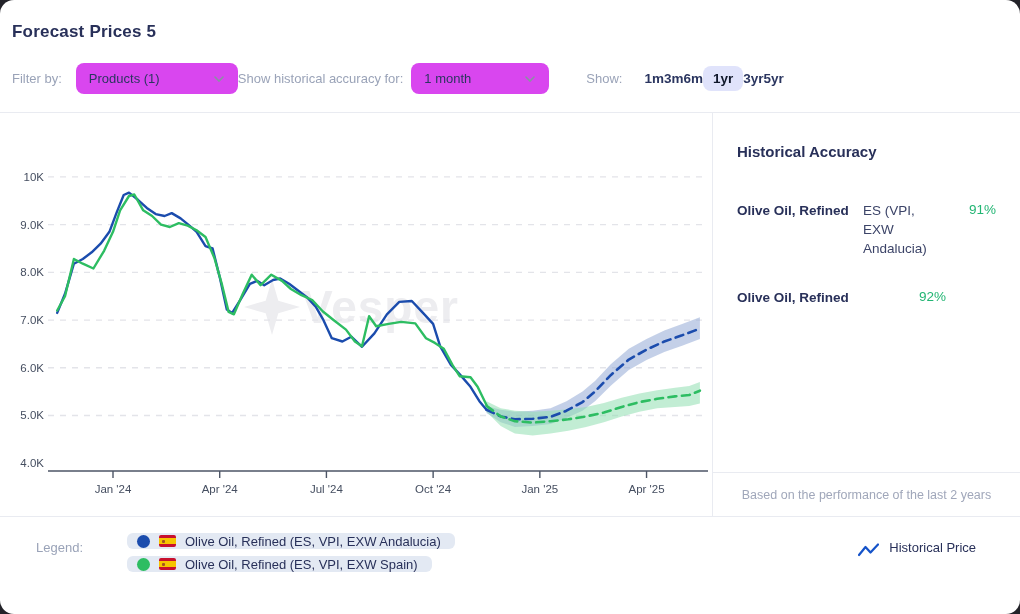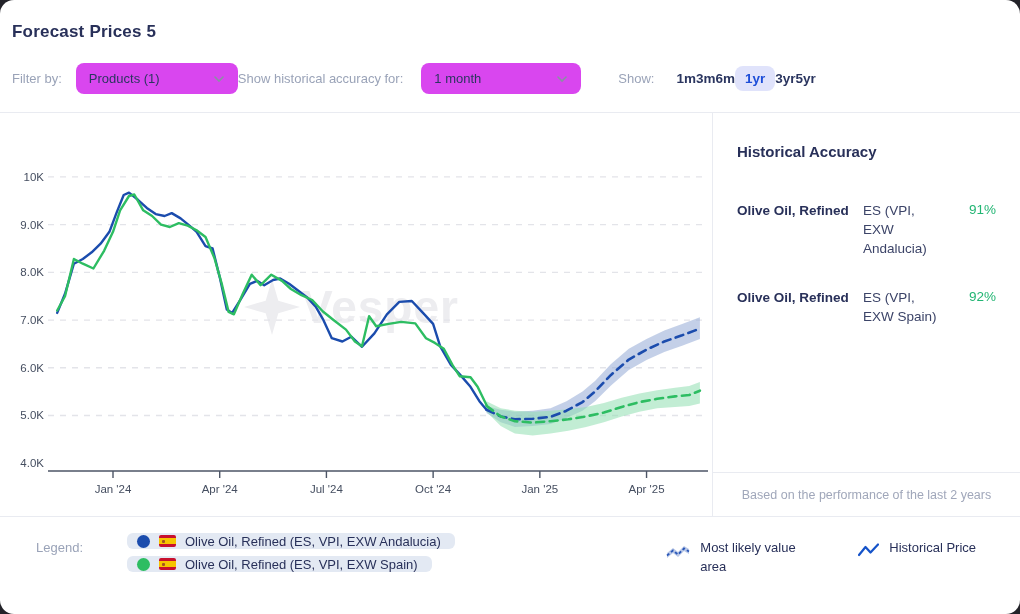--- a/index.html
+++ b/index.html
@@ -6,26 +6,26 @@
   html,body { width:1020px; height:614px; background:#232329; font-family:"Liberation Sans", sans-serif; overflow:hidden; }
   .card { position:absolute; inset:0; background:#ffffff; border-radius:14px; overflow:hidden; }
 
   
   .header { padding:22px 24px 0 12px; height:113px; border-bottom:1px solid #e9ebf1; }
   .title { font-size:17px; font-weight:bold; color:#283059; letter-spacing:.2px; }
   .filter-row { display:flex; align-items:center; margin-top:20px; height:32px; }
   .gray-label { font-size:13px; color:#9aa3b8; }
   .dropdown { height:31px; background:#d946ef; border-radius:8px; display:flex; align-items:center; justify-content:space-between; padding:0 13px; font-size:13px; color:#2b3660; cursor:pointer; }
   .dd-products { width:162px; margin-left:14px; }
-  .dd-accuracy { width:160px; margin-left:18px; }
+  .dd-accuracy { width:138px; margin-left:8px; }
   .lbl-accuracy { }
   .lbl-show { margin-left:37px; }
   .ranges { display:flex; align-items:flex-end; margin-left:22px; }
   .range { font-size:13.5px; font-weight:bold; color:#2b3660; cursor:pointer; padding:5px 0; }
-  .range.active { background:#e0e3fb; color:#1d4ed8; padding:5px 10px; border-radius:8px; }
+  .range.active { background:#e0e3fb; color:#0f172a; padding:5px 10px; border-radius:8px; }
   .chev { display:inline-block; }
 
   
   .main { display:flex; height:403px; }
   .chart-panel { position:relative; width:713px; border-right:1px solid #e9ebf1; }
   .watermark { position:absolute; left:244px; top:166px; display:flex; align-items:center; gap:2px; color:#ededf0; pointer-events:none; }
   .watermark .wm-text { font-size:46px; font-weight:bold; letter-spacing:1px; }
   .chart-svg { position:absolute; inset:0; }
 
   
@@ -136,21 +136,20 @@
 
     <div class="acc-panel">
       <div class="acc-title">Historical Accuracy</div>
       <div class="acc-row">
         <span class="acc-product">Olive Oil, Refined</span>
         <span class="acc-market">ES (VPI, EXW Andalucia)</span>
         <span class="acc-pct">91%</span>
       </div>
       <div class="acc-row">
         <span class="acc-product">Olive Oil, Refined</span>
-        <span class="acc-market">ES (VPI, EXW Spain)</span>
         <span class="acc-pct">92%</span>
       </div>
       <div class="acc-foot">Based on the performance of the last 2 years</div>
     </div>
   </div>
 
   <div class="footer">
     <span class="legend-label">Legend:</span>
     <div class="pill-col">
       <div class="pill">
@@ -159,27 +158,20 @@
         <span>Olive Oil, Refined (ES, VPI, EXW Andalucia)</span>
       </div>
       <div class="pill">
         <span class="dot" id="dot-1" style="background: rgb(45, 189, 98);"></span>
         <span class="flag"></span>
         <span>Olive Oil, Refined (ES, VPI, EXW Spain)</span>
       </div>
     </div>
     <div class="keys">
       <div class="key">
-        <svg width="24" height="18" viewBox="0 0 24 18">
-          <polygon points="1,10 7,5 12,9 18,3 23,6 23,11 18,8 12,14 7,10 1,15" fill="#b9c7e6"></polygon>
-          <polyline points="1,12.5 7,7.5 12,11.5 18,5.5 23,8.5" fill="none" stroke="#2a57b8" stroke-width="1.8" stroke-dasharray="3 2.2"></polyline>
-        </svg>
-        <span class="key-text">Most likely value area</span>
-      </div>
-      <div class="key">
         <svg width="21" height="15" viewBox="0 0 21 15">
           <polyline points="1,12 7.5,4 12.5,9.5 20,1.5" fill="none" stroke="#1553c9" stroke-width="2.2" stroke-linecap="round" stroke-linejoin="round"></polyline>
         </svg>
         <span class="key-text">Historical Price</span>
       </div>
     </div>
   </div>
 
 </div>
 

